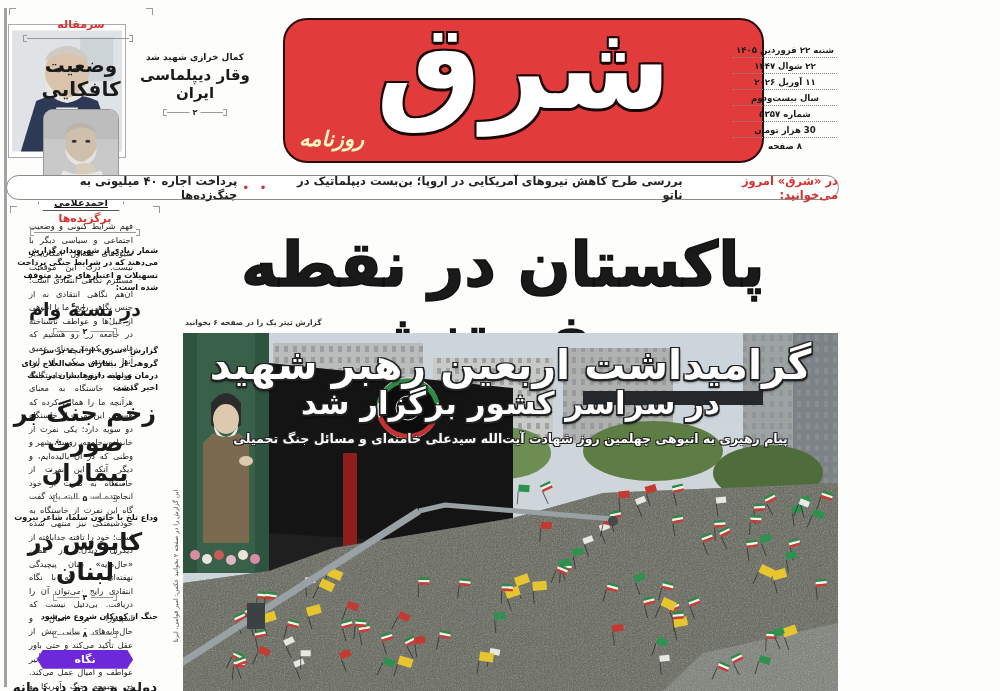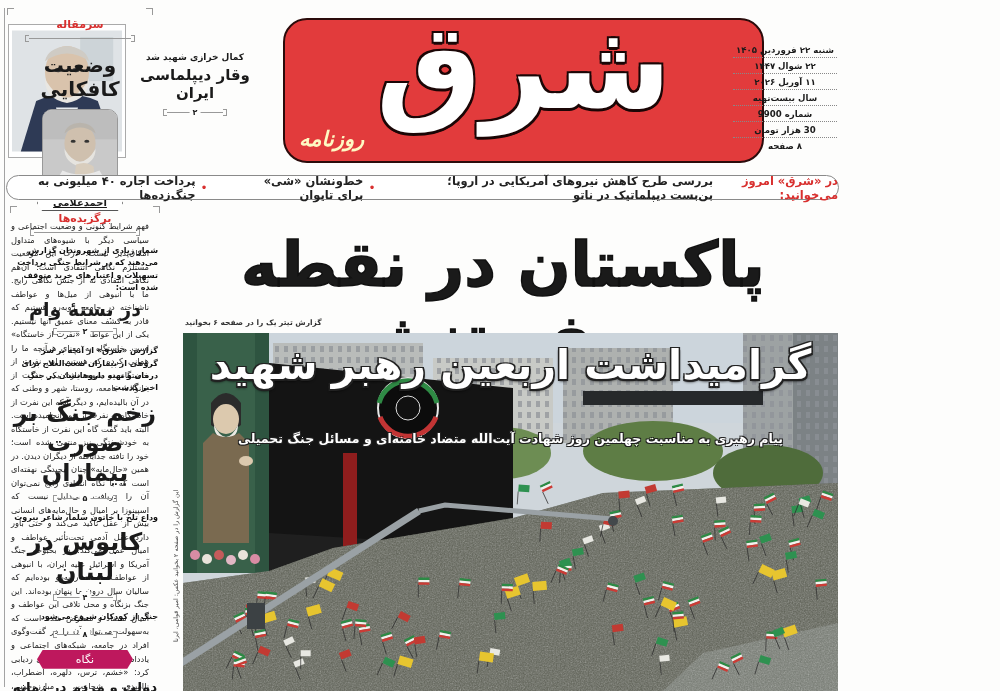--- a/index.html
+++ b/index.html
@@ -16,21 +16,21 @@
   .masthead{position:absolute;left:283px;top:18px;width:481px;height:145px;background:#e23b3c;border-radius:24px;border:2px solid #2b0b0b;}
   .masthead .logo{position:absolute;right:10px;left:10px;top:-26px;text-align:center;font-size:118px;line-height:1.25;font-weight:900;color:#fff;
       text-shadow:-2px -2px 0 #1b0606,2px -2px 0 #1b0606,-2px 2px 0 #1b0606,2px 2px 0 #1b0606,0 3px 0 #1b0606;letter-spacing:-4px;}
   .masthead .logo-sub{position:absolute;left:14px;bottom:10px;font-size:21px;font-weight:bold;color:#fef9c3;font-style:italic;}
 
   .dates{position:absolute;left:733px;top:42px;width:104px;font-size:8.6px;font-weight:bold;text-align:center;}
   .dates .d{padding:2.5px 0;border-bottom:1px dotted #888;}
   .dates .d:last-child{border-bottom:none;}
 
   
-  .rail{position:absolute;right:845px;left:4px;top:8px;bottom:4px;width:151px;padding:4px 6px;border-left:1px solid #a3a3a3;}
+  .rail{position:absolute;right:845px;left:4px;top:8px;bottom:4px;width:151px;padding:4px 22px;border-left:3px solid #a3a3a3;}
   .corner::before,.corner::after{content:"";position:absolute;width:6px;height:6px;border:1px solid #999;}
   .corner::before{top:0;right:2px;border-left:none;border-bottom:none;}
   .corner::after{top:0;left:2px;border-right:none;border-bottom:none;}
   .rail-label{color:#d8302f;font-weight:bold;font-size:11px;text-align:center;margin-top:6px;}
   .orn-line{position:relative;height:9px;width:110px;margin:3px auto 0;}
   .orn-line::before{content:"";position:absolute;left:4px;right:4px;top:4px;border-top:1px solid #999;}
   .orn-line i{position:absolute;top:1px;width:4px;height:7px;border:1px solid #999;}
   .orn-line i.l{left:0;border-right:none;}
   .orn-line i.r{right:0;border-left:none;}
   .ed-title{font-size:20px;font-weight:bold;text-align:center;margin-top:10px;letter-spacing:-1px;}
@@ -70,21 +70,21 @@
   .sb-label{color:#d8302f;font-weight:bold;font-size:11px;text-align:center;margin-top:4px;}
   .sb-kicker{font-size:8px;font-weight:bold;text-align:right;line-height:1.55;margin-top:8px;color:#111;}
   .sb-title{font-size:19px;font-weight:900;text-align:center;line-height:1.25;margin-top:3px;letter-spacing:-.5px;}
   .sb-title.sm{font-size:24px;}
   .pnum{position:relative;height:11px;width:64px;margin:5px auto 0;}
   .pnum::before{content:"";position:absolute;left:4px;right:4px;top:5px;border-top:1px solid #999;}
   .pnum i{position:absolute;top:2px;width:4px;height:7px;border:1px solid #999;}
   .pnum i.l{left:0;border-right:none;}
   .pnum i.r{right:0;border-left:none;}
   .pnum .n{position:absolute;left:50%;top:0;transform:translateX(-50%);background:#fdfdfc;padding:0 3px;font-size:8px;font-weight:bold;line-height:11px;}
-  .sb-badge{display:block;width:96px;margin:10px auto 0;background:#be185d;color:#fff;font-weight:normal;font-size:11px;text-align:center;padding:3px 0;
+  .sb-badge{display:block;width:96px;margin:10px auto 0;background:#6d28d9;color:#fff;font-weight:bold;font-size:11px;text-align:center;padding:3px 0;
      clip-path:polygon(0 50%,6% 0,94% 0,100% 50%,94% 100%,6% 100%);}
   .sb-note-title{font-size:13.5px;font-weight:900;text-align:center;margin-top:10px;letter-spacing:-.3px;}
   .sb-note-by{font-size:8.5px;font-weight:bold;text-align:center;margin-top:4px;color:#222;}
 </style>
 </head>
 <body>
 
 <div id="page">
 
   <div class="kharazi-photo">
@@ -113,22 +113,22 @@
 
   <div class="masthead">
     <div class="logo">شرق</div>
     <div class="logo-sub">روزنامه</div>
   </div>
 
   <div class="dates">
     <div class="d">شنبه ۲۲ فروردین ۱۴۰۵</div>
     <div class="d">۲۲ شوال ۱۴۴۷</div>
     <div class="d">۱۱ آوریل ۲۰۲۶</div>
-    <div class="d">سال بیست‌تهیه</div>
-    <div class="d">شماره 9900</div>
+    <div class="d">سال بیست‌ودوم</div>
+    <div class="d">شماره ۵۳۵۷</div>
     <div class="d">30 هزار تومان</div>
     <div class="d">۸ صفحه</div>
   </div>
 
   <div class="rail corner">
     <div class="rail-label">سرمقاله</div>
     <div class="orn-line">
         <i class="l"></i>
         <i class="r"></i>
       </div>
@@ -147,21 +147,20 @@
       </svg>
     </div>
     <span class="ed-author">احمدغلامی</span>
     <div class="ed-body">فهم شرایط کنونی و وضعیت اجتماعی و سیاسی دیگر با شیوه‌های متداول امکان‌پذیر نیست. درک این موقعیت مستلزم نگاهی انتقادی است؛ آن‌هم نگاهی انتقادی نه از جنس نگاهی رایج. ما با انبوهی از میل‌ها و عواطف ناشناخته در جامعه روبه‌رو هستیم که قادر به کشف معنای عمیق آنها نیستیم. یکی از این عواطف «نفرت از خاستگاه» است. خاستگاه به معنای هرآنچه ما را همانی کرده که هستیم. این نفرت از خاستگاه دو سویه دارد؛ یکی نفرت از خانواده، جامعه، روستا، شهر و وطنی که در آن بالیده‌ایم، و دیگر آنکه این نفرت از خاستگاه به نفرت از خود انجامیده است. البته باید گفت گاه این نفرت از خاستگاه به خودشیفتگی نیز منتهی شده است؛ خود را تافته جدابافته از دیگران دیدن. در همین «حال‌مایه» چنان پیچیدگی نهفته‌ای است که با نگاه انتقادی رایج نمی‌توان آن را دریافت. بی‌دلیل نیست که اسپینوزا بر امیال و حال‌مایه‌های انسانی بیش از عقل تأکید می‌کند و حتی باور دارد عقل آدمی تحت‌تأثیر عواطف و امیال عمل می‌کند. در بحبوحه جنگ آمریکا و اسرائیل علیه ایران، با انبوهی از عواطف متضاد روبه‌رو بوده‌ایم که سالیان سال درون ما پنهان بوده‌اند. این جنگ بزنگاه و محل تلاقی این عواطف و امیال متضاد و متعارض شده است که به‌سهولت می‌توان آن را در گفت‌وگوی افراد در جامعه، شبکه‌های اجتماعی و یادداشت‌های سیاسی و اجتماعی ردیابی کرد: «خشم، ترس، دلهره، اضطراب، ناامیدی، شجاعت، مبارزه‌جویی، حق‌طلبی و...». در آشوب سیل‌آسای این عواطف و امیال به‌ندرت می‌توان با نگاه انتقادی رایج به‌سراغ این موضوعات مبتلابه جامعه رفت. برای درک این «وضعیت مسخی» می‌توان از مفهوم «اتصال کوتاه» (Short Circuit) ژیژک متفکر فرانسوی الهام گرفت. ژیژک باور دارد که با برهم‌زدن نظم ایده‌ها با وصل‌کردن ایده‌ها و متونی که معمولا به هم وصل نمی‌شوند، می‌توان</div>
   </div>
 
   <div class="strip">
     <span class="lbl">در «شرق» امروز می‌خوانید:</span>
     <span class="itm">بررسی طرح کاهش نیروهای آمریکایی در اروپا؛ بن‌بست دیپلماتیک در ناتو</span>
     <span class="dot">•</span>
-    <span class="itm">خط‌ونشان «شی» برای تایوان</span>
     <span class="dot">•</span>
     <span class="itm">پرداخت اجاره ۴۰ میلیونی به جنگ‌زده‌ها</span>
   </div>
 
   <div class="lead-headline">پاکستان در نقطه صفر تنش</div>
   <div class="lead-note">گزارش تیتر یک را در صفحه ۶ بخوانید</div>
 
   <div class="photo">
     <svg class="scene" viewBox="0 0 655 358" preserveAspectRatio="none">
       <defs>
@@ -694,21 +693,22 @@
             <rect x="0" y="-6" width="10" height="6" fill="#e8e8e2"></rect>
           </g>
         </g>
 
       <path d="M-5 332 L236 178" stroke="#9aa1a5" stroke-width="7" fill="none"></path>
       <path d="M236 178 L262 172 L430 186" stroke="#9aa1a5" stroke-width="5" fill="none"></path>
       <rect x="64" y="270" width="18" height="26" fill="#3c4144"></rect>
       <circle cx="430" cy="188" r="5" fill="#43484b"></circle>
     </svg>
     <div class="ph-ov ph-l1">گرامیداشت اربعین رهبر شهید</div>
-    <div class="ph-ov ph-sub">پیام رهبری به مناسبت چهلمین روز شهادت آیت‌الله متضاد خامنه‌ای و مسائل جنگ تحمیلی</div>
+    <div class="ph-ov ph-l2">در سراسر کشور برگزار شد</div>
+    <div class="ph-ov ph-sub">پیام رهبری به انبوهی چهلمین روز شهادت آیت‌الله سیدعلی خامنه‌ای و مسائل جنگ تحمیلی</div>
   </div>
   <div class="ph-caption">این گزارش را در صفحه ۲ بخوانید   عکس: امیر قوامی، ایرنا</div>
 
   <div class="sidebar corner">
     <div class="sb-label">برگزیده‌ها</div>
     <div class="orn-line">
         <i class="l"></i>
         <i class="r"></i>
       </div>
 

